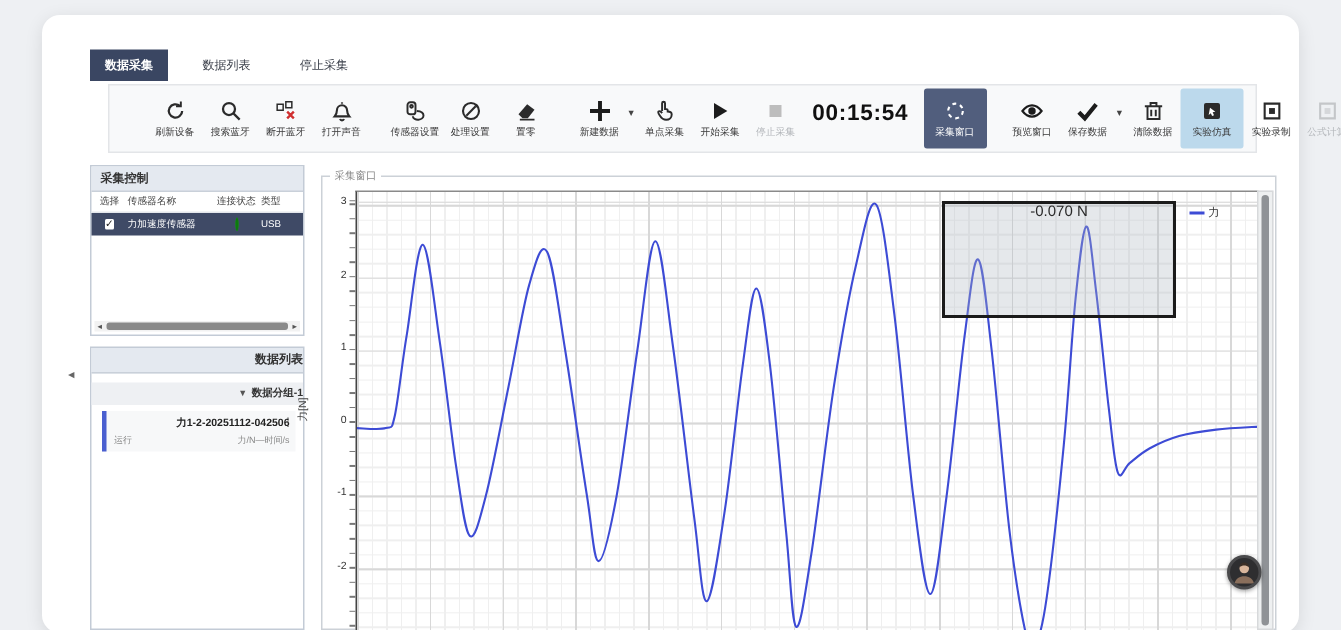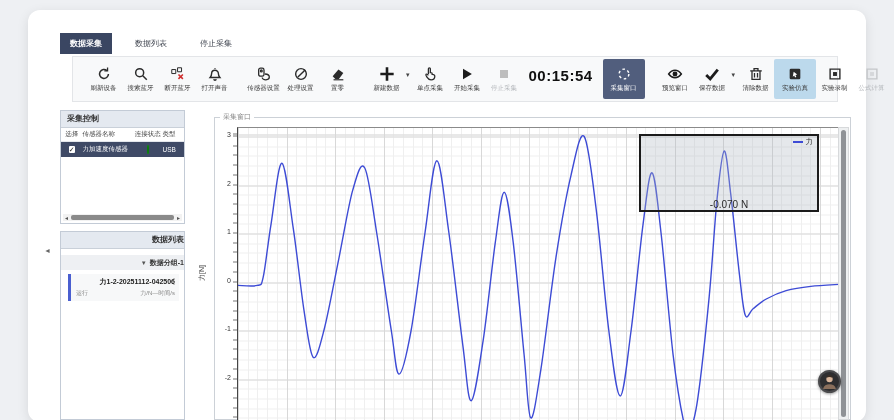--- a/index.html
+++ b/index.html
@@ -4,34 +4,34 @@
 <style>
   html,body{margin:0;padding:0;}
   body{width:894px;height:420px;overflow:hidden;background:#eef0f3;font-family:"Liberation Sans",sans-serif;}
   .page{position:relative;width:894px;height:420px;}
   .card{position:absolute;left:28px;top:10px;width:838px;height:412px;background:#fff;border-radius:12px;box-shadow:0 3px 12px rgba(0,0,0,.10);}
   
   .tabs{position:absolute;left:60px;top:33px;display:flex;gap:13px;font-size:8px;}
   .tab{padding:5px 10px;color:#3a3f4a;cursor:pointer;}
   .tab.active{background:#3a4662;color:#fff;font-weight:bold;}
   
-  .toolbar{position:absolute;left:72px;top:56px;width:766px;height:46px;background:#f8f9fa;border:1px solid #e3e5e8;box-sizing:border-box;display:flex;align-items:center;padding:0 12px;}
+  .toolbar{position:absolute;left:72px;top:56px;width:766px;height:46px;background:#f8f9fa;border:1px solid #e3e5e8;box-sizing:border-box;display:flex;align-items:center;padding:0 25px;}
   .tbtn{position:relative;display:flex;flex-direction:column;align-items:center;justify-content:center;min-width:37px;height:40px;gap:2px;border-radius:2px;}
   .tbtn .tlabel{font-size:6.5px;color:#3a3a3a;white-space:nowrap;}
   .tbtn.dark{background:#515e7d;min-width:42px;}
   .tbtn.dark .tlabel{color:#fff;}
   .tbtn.light{background:#bcd9ec;min-width:42px;}
   .tbtn.disabled .tlabel{color:#b3b6ba;}
   .ticon{width:16px;height:16px;}
   .ticon *{vector-effect:non-scaling-stroke;}
   .caret{font-size:7px;color:#444;margin:0 2px 8px 1px;}
   .tsp{width:12px;flex:0 0 auto;}
   .timer{font-size:15px;font-weight:bold;color:#101010;letter-spacing:.5px;margin:0 10px 8px 6px;font-family:"Liberation Sans",sans-serif;}
   
-  .panel{position:absolute;left:60px;width:125px;background:#fff;border:1px solid #c3cbd6;box-sizing:border-box;}
+  .panel{position:absolute;left:60px;width:143px;background:#fff;border:1px solid #c3cbd6;box-sizing:border-box;}
   .panel-h{height:16px;background:#e4e9f0;border-bottom:1px solid #c9d0d9;font-size:8px;font-weight:bold;color:#333;line-height:16px;padding-left:6px;}
   .ctl-head{display:flex;font-size:6.5px;color:#444;height:13px;align-items:center;border-bottom:1px solid #e4e7ec;}
   .c-sel{width:24px;text-align:center;}
   .c-name{width:56px;}
   .c-stat{width:33px;text-align:center;}
   .c-type{width:24px;}
   .ctl-row{display:flex;align-items:center;height:15px;background:#3f4a66;color:#fff;font-size:6.5px;}
   .chk{width:8px;height:8px;background:#fff;border-radius:1px;margin:0 auto;font-size:7px;line-height:8px;color:#222;text-align:center;}
   .dot{width:7px;height:7px;border-radius:50%;background:#1fa51f;border:1px solid #0d7a0d;margin:0 auto;}
   .hscroll{position:absolute;left:2px;right:2px;bottom:2px;height:7px;background:#f2f2f2;display:flex;align-items:center;}
@@ -49,21 +49,21 @@
   .gb-label{position:absolute;left:220px;top:112px;background:#fff;padding:0 3px;font-size:7px;color:#888;}
   .chart-title{position:absolute;left:237px;top:118px;width:601px;text-align:center;font-size:8.5px;font-weight:bold;color:#1c1c1c;}
   .plot{position:absolute;left:237px;top:127px;width:601px;height:293px;background:#fff;border-top:1px solid #8a8a8a;border-left:1px solid #444;box-sizing:content-box;overflow:hidden;
     background-image:
       repeating-linear-gradient(to bottom,#d8d8d8 0 1px,transparent 1px 48.5px),
       repeating-linear-gradient(to right,#d8d8d8 0 1px,transparent 1px 48.5px),
       repeating-linear-gradient(to bottom,#efefef 0 1px,transparent 1px 9.7px),
       repeating-linear-gradient(to right,#efefef 0 1px,transparent 1px 9.7px);
     background-position:0 8.5px,0 0,0 8.5px,0 0;}
   .curve-svg{position:absolute;left:0;top:0;}
-  .sel-rect{position:absolute;left:401px;top:6px;width:180px;height:78px;background:rgba(173,184,194,.32);border:2px solid #1b1b1b;box-sizing:border-box;display:flex;align-items:flex-end;justify-content:center;}
+  .sel-rect{position:absolute;left:390px;top:6px;width:156px;height:78px;background:rgba(173,184,194,.32);border:2px solid #1b1b1b;box-sizing:border-box;display:flex;align-items:flex-start;justify-content:center;}
   .sel-text{font-size:10px;color:#2a2a2a;}
   .legend{position:absolute;right:26px;top:9px;display:flex;align-items:center;gap:3px;}
   .legend-swatch{width:10px;height:2px;background:#3d4bd5;}
   .legend-label{font-size:7.5px;color:#333;}
   .yticks span{position:absolute;left:211px;width:20px;text-align:right;font-size:7px;color:#333;}
   .ytickmarks{position:absolute;left:233px;top:127px;width:4px;height:293px;
     background-image:repeating-linear-gradient(to bottom,#777 0 1px,transparent 1px 9.7px);background-position:0 8.5px;}
   .ylabel{position:absolute;left:197px;top:281px;font-size:7px;color:#444;transform:rotate(-90deg);transform-origin:left top;}
   .vscroll{position:absolute;left:838px;top:127px;width:11px;height:293px;background:#eef0f1;border:1px solid #d7d9db;box-sizing:border-box;}
   .vs-thumb{position:absolute;left:2px;top:2px;width:5px;height:287px;background:#8f9296;border-radius:3px;}

